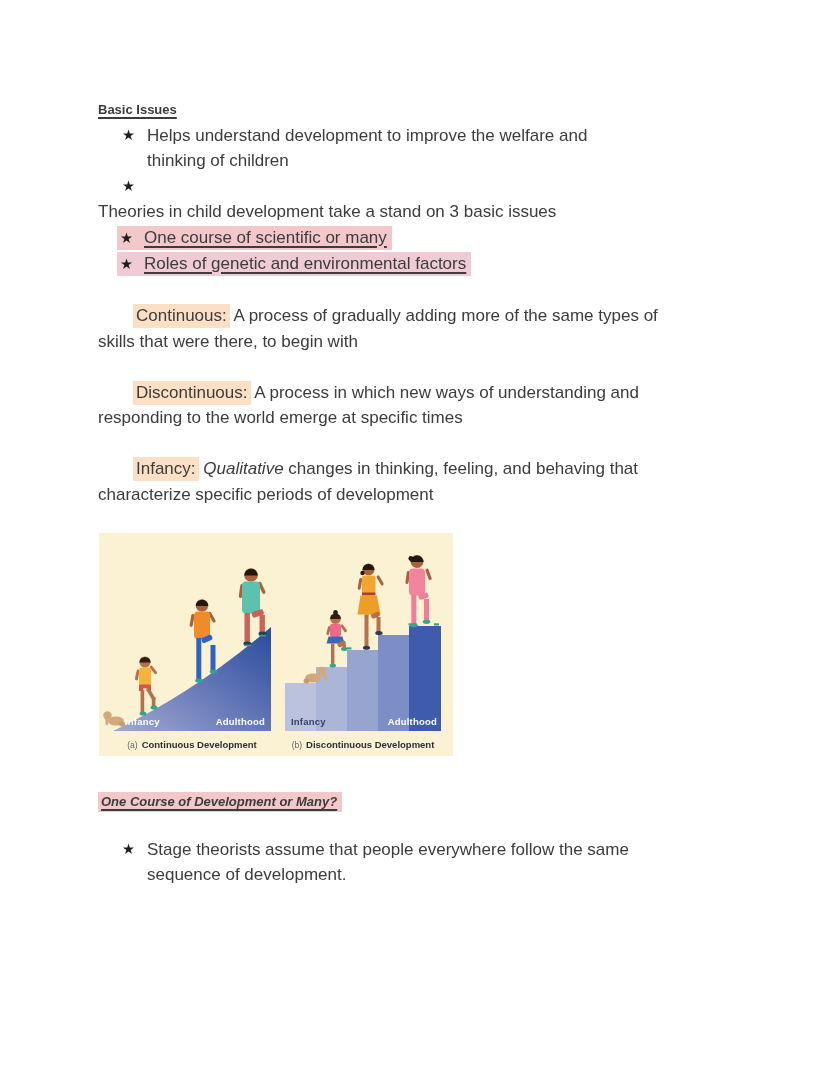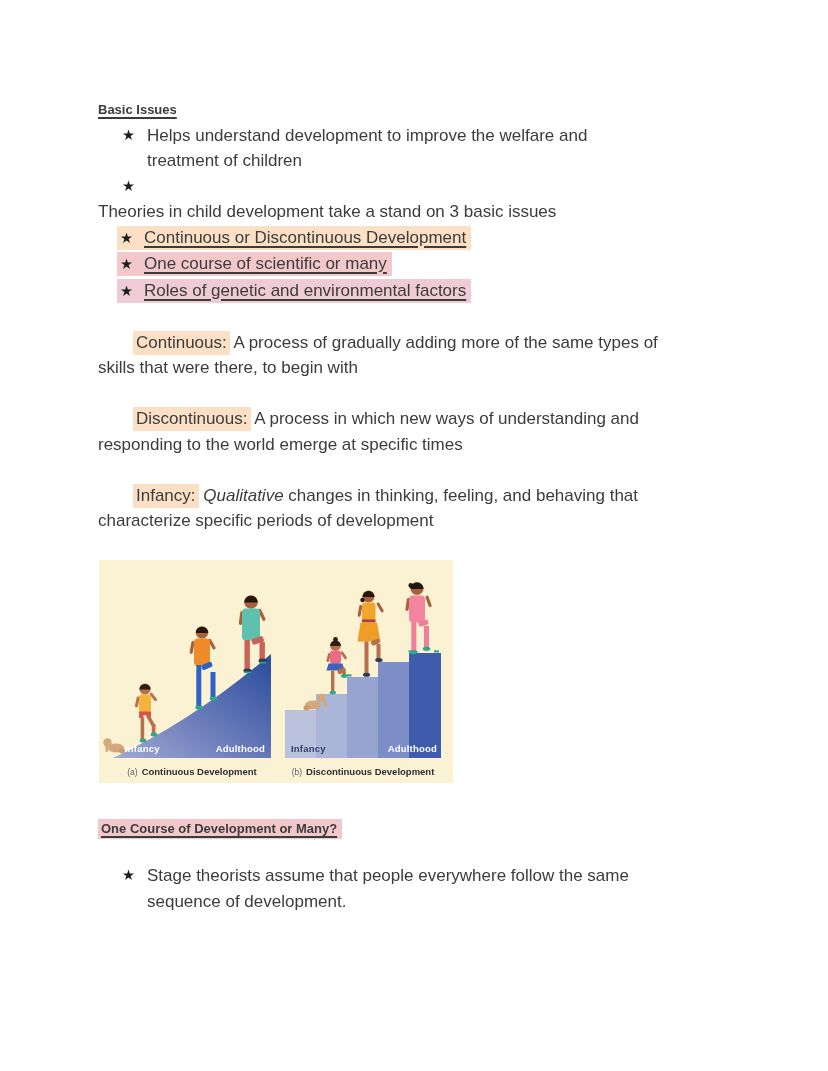--- a/index.html
+++ b/index.html
@@ -25,50 +25,49 @@
 
   .hl-row { margin-left:19px; }
   .hl { padding:2px 5px 3px 3px; }
   .hl .star { display:inline-block; width:24px; font-size:14.5px; color:#1d1d1d; }
   .bg-peach { background:var(--peach_highlight,#FBE0C5); }
   .bg-pink  { background:var(--pink_highlight,#F2C8CB); }
   .bg-pink2 { background:var(--pink_highlight_alt,#EFCBD6); }
   .term { background:var(--peach_highlight,#FBE0C5); padding:2px 3px 3px 3px;margin-left:35px; }
   .em { font-style:italic; }
 
-  .section-h { margin-top:33px; }
+  .section-h { margin-top:33px;font-style:italic; }
 
   .fig { display:block; margin:26px 0 0 1px; }
   .fig text { font-family:"Liberation Sans", sans-serif; }
   .stage-label { font-size:9.5px; font-weight:700; fill:#ffffff; letter-spacing:.2px; }
   .stage-label.dark { fill:#333F6B; }
   .cap { font-size:9.5px; font-weight:700; fill:#2E2E36; }
   .cap-pfx { font-size:8.5px; font-weight:400; fill:#61616B; }
 </style>
 </head>
 <body>
 
 <div class="page">
   <div class="content">
 
     <h1><span class="ul">Basic Issues</span></h1>
 
 
     <div class="bullet">
         <span class="star">★</span>
         <span class="btext">Helps understand development to improve the welfare and
-treatment of children</span>
+thinking of children</span>
       </div>
     <div class="bullet">
         <span class="star">★</span>
       </div>
 
     <p class="para">Theories in child development take a stand on 3 basic issues</p>
 
-    <div class="hl-row"><span class="hl bg-peach"><span class="star">★</span><span class="ul">Continuous or Discontinuous Development</span></span></div>
     <div class="hl-row"><span class="hl bg-pink"><span class="star">★</span><span class="ul">One course of scientific or many</span></span></div>
     <div class="hl-row"><span class="hl bg-pink2"><span class="star">★</span><span class="ul">Roles of genetic and environmental factors</span></span></div>
 
     <p class="para gap"><span class="term">Continuous:</span><span> A process of gradually adding more of the same types of
 skills that were there, to begin with</span></p>
 
     <p class="para gap"><span class="term">Discontinuous:</span><span> A process in which new ways of understanding and
 responding to the world emerge at specific times</span></p>
 
     <p class="para gap"><span class="term">Infancy:</span><span class="em"> Qualitative</span><span> changes in thinking, feeling, and behaving that

